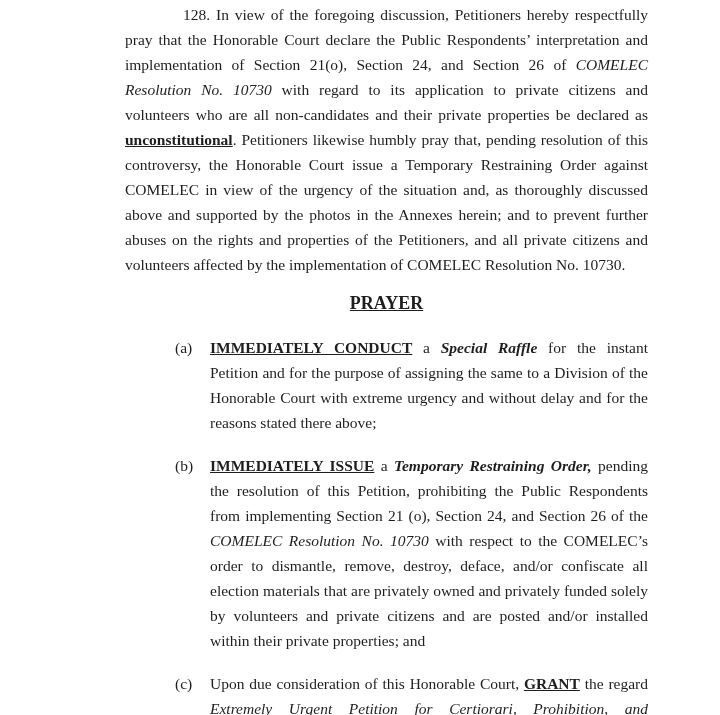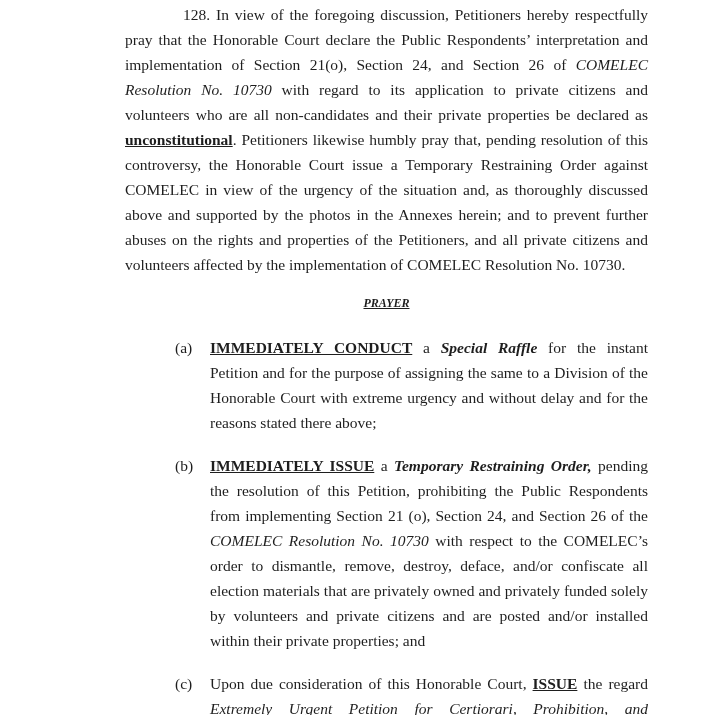--- a/index.html
+++ b/index.html
@@ -17,23 +17,22 @@
     top: 2px;
     width: 523px;
     font-size: 15.5px;
     line-height: 25px;
   }
   .justify { text-align: justify; }
   .indent { text-indent: 58px; }
   .prayer-heading {
     margin-top: 14px;
     text-align: center;
-    font-size: 12px;
+    font-size: 18px;
     font-weight: bold;
-    font-style: italic;
   }
   .prayer-heading .heading-text { text-decoration: underline; }
   .wherefore { margin-top: 22px; }
   .items { margin-top: 19px; }
   .item {
     display: flex;
     margin-left: 50px;
     margin-bottom: 18px;
   }
   .item:last-child { margin-bottom: 0; }
@@ -66,21 +65,21 @@
       <span class="body"><span style="font-weight: bold; text-decoration: underline;">IMMEDIATELY CONDUCT</span><span> a </span><span style="font-weight: bold; font-style: italic;">Special Raffle</span><span> for the instant Petition and for the purpose of assigning the same to a Division of the Honorable Court with extreme urgency and without delay and for the reasons stated there above;</span></span>
     </div>
 
     <div class="item">
       <span class="marker">(b)</span>
       <span class="body"><span style="font-weight: bold; text-decoration: underline;">IMMEDIATELY ISSUE</span><span> a </span><span style="font-weight: bold; font-style: italic;">Temporary Restraining Order,</span><span> pending the resolution of this Petition, prohibiting the Public Respondents from implementing Section 21 (o), Section 24, and Section 26 of the </span><span style="font-style: italic;">COMELEC Resolution No. 10730</span><span> with respect to the COMELEC’s order to dismantle, remove, destroy, deface, and/or confiscate all election materials that are privately owned and privately funded solely by volunteers and private citizens and are posted and/or installed within their private properties; and</span></span>
     </div>
 
     <div class="item">
       <span class="marker">(c)</span>
-      <span class="body"><span>Upon due consideration of this Honorable Court, </span><span style="font-weight: bold; text-decoration: underline;">ISSUE</span><span> the regard </span><span style="font-style: italic;">Extremely Urgent Petition for Certiorari, Prohibition, and Mandamus,</span><span> and:</span></span>
+      <span class="body"><span>Upon due consideration of this Honorable Court, </span><span style="font-weight: bold; text-decoration: underline;">GRANT</span><span> the regard </span><span style="font-style: italic;">Extremely Urgent Petition for Certiorari, Prohibition, and Mandamus,</span><span> and:</span></span>
     </div>
 
   </div>
 
   <div class="subitems">
     <div class="subitem">
       <span class="marker">(i)</span>
       <span class="body"><span style="font-weight: bold; text-decoration: underline;">DECLARE AS UNCONSTITUTIONAL</span><span> the acts of</span></span>
     </div>
   </div>

